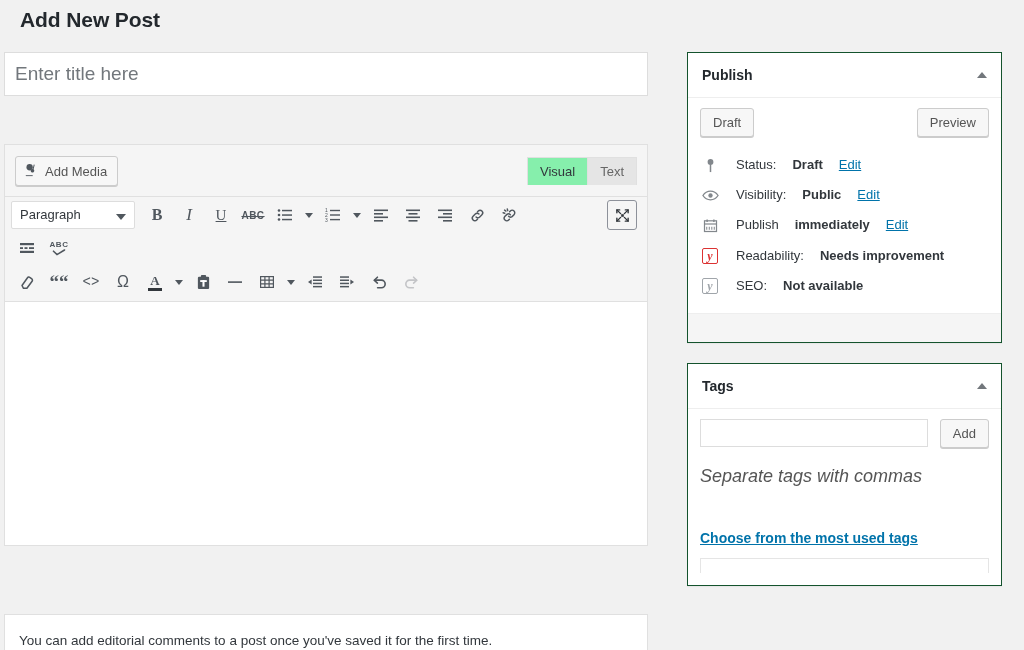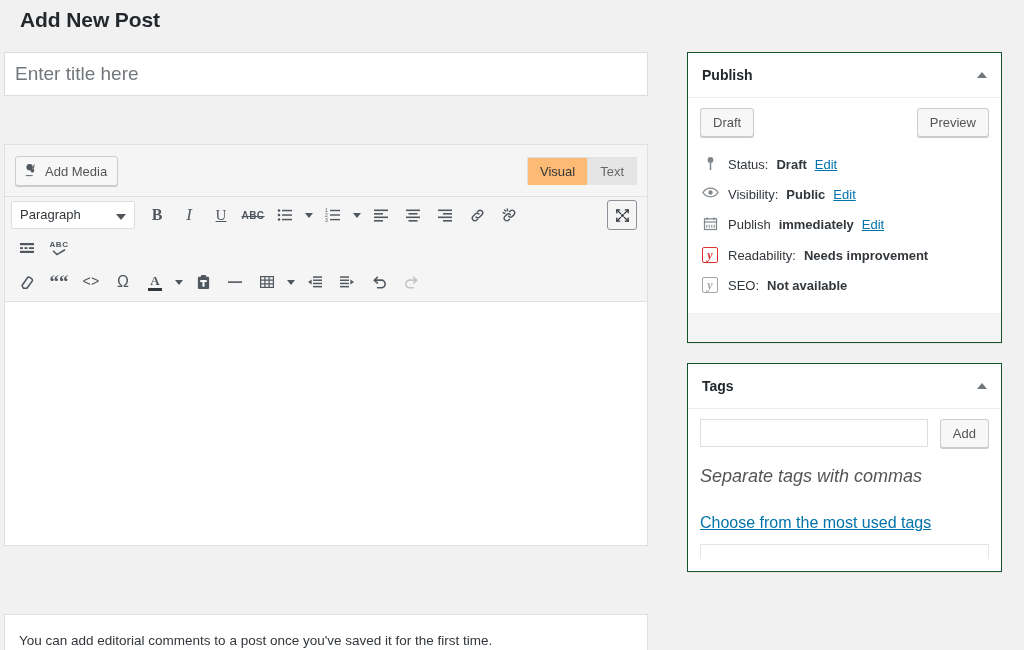--- a/index.html
+++ b/index.html
@@ -52,21 +52,21 @@
   }
 
   
   .ed-tabs { position: absolute; right: 10px; top: 12px; display: flex; align-items: flex-end; }
   .ed-tab {
     height: 27px; line-height: 27px; padding: 0 12px;
     font-size: 13px; color: #666;
     background: #e5e5e5; border: 1px solid #e0e0e0; border-bottom: none;
     margin-left: -1px; cursor: pointer;
   }
-  .ed-tab.active { background: #fdba74; color: #32373c; border-color: #e0e0e0; }
+  .ed-tab.active { background: #86efac; color: #32373c; border-color: #e0e0e0; }
 
   
   .tb {
     background: #f5f5f5; border-top: 1px solid #e0e0e0;
     padding: 2px 4px 2px 6px; position: relative;
   }
   .tb-row { display: flex; align-items: center; flex-wrap: wrap; min-height: 32px; }
   .tb-row.row2 { min-height: 34px; }
   .tbtn {
     width: 30px; height: 30px;
@@ -154,21 +154,21 @@
   .btn {
     height: 29px; padding: 0 12px;
     background: #f7f7f7; border: 1px solid #ccc; border-radius: 3px;
     font-size: 13px; color: #555; cursor: pointer; box-shadow: 0 1px 0 #ccc;
     font-family: "Liberation Sans", sans-serif;
   }
   #btn-save { position: absolute; left: 0; top: 0; }
   #btn-preview { position: absolute; right: 0; top: 0; }
 
   .misc-row {
-    display: flex; gap: 8px;
+    display: flex; align-items: center; gap: 16px;
     font-size: 13px; color: #32373c; padding: 6px 0 6px 0;
     line-height: 1.4;
   }
   .misc-row .ic { width: 20px; display: flex; justify-content: center; flex: none; color: #82878c; }
   .misc-row b { font-weight: 700; }
   a.lnk { color: #0073aa; text-decoration: underline; cursor: pointer; }
 
   .pub-footer { background: #f5f5f5; border-top: 1px solid #eee; height: 28px; }
 
   
@@ -183,21 +183,21 @@
 
   
   .tag-row { display: flex; align-items: center; gap: 12px; }
   .tag-input {
     flex: 1 1 auto; height: 28px; box-sizing: border-box;
     border: 1px solid #ddd; background: #fff; padding: 0 8px;
     font-size: 13px; font-family: "Liberation Sans", sans-serif;
     color: #32373c; outline: none;
   }
   .tag-help { font-style: italic; font-size: 18px; color: #555; margin-top: 18px; }
-  .tag-cloud-link { display: block; margin-top: 27px; font-size: 16px; }
+  .tag-cloud-link { display: block; margin-top: 43px; font-size: 14px; font-weight: bold; }
   .tag-cloud-box { margin-top: 12px; border: 1px solid #e5e5e5; border-bottom: none; height: 14px; }
 </style>
 </head>
 <body>
 
 <div id="root">
 
   <div class="page-title">Add New Post</div>
 
   <div class="left-col">

